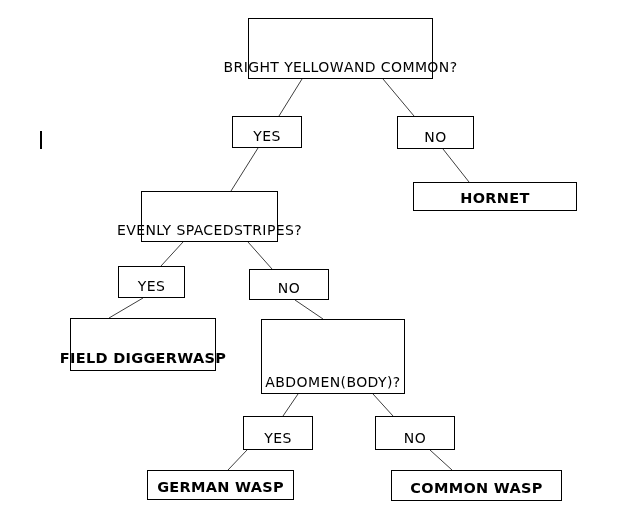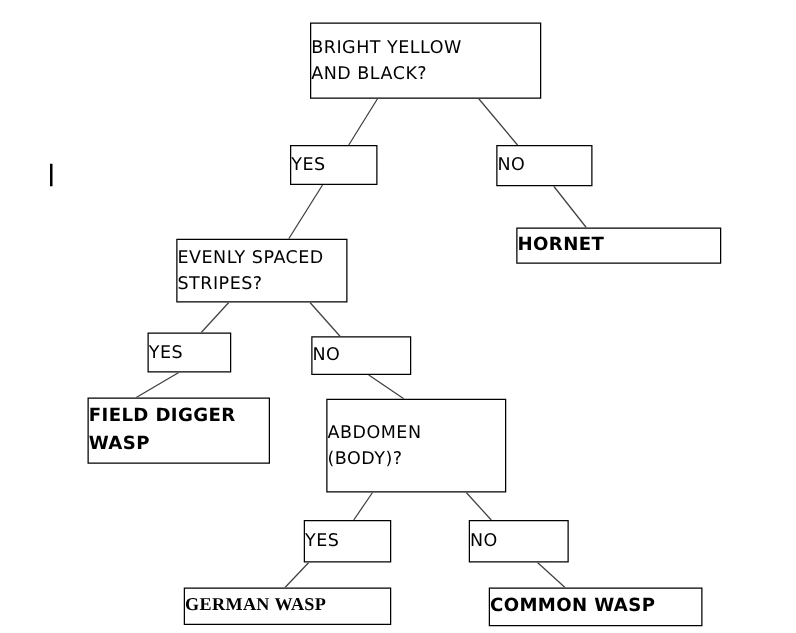--- a/index.html
+++ b/index.html
@@ -26,22 +26,22 @@
   .connectors line {
     stroke: #3f3f3f;
     stroke-width: 1;
   }
   .box {
     position: absolute;
     box-sizing: border-box;
     background: #ffffff;
     border: 1px solid #000000;
     display: flex;
-    flex-direction: column;
-    align-items: flex-start;
+    flex-direction: row;
+    align-items: flex-end;
     justify-content: center;
     text-align: center;
     font-size: 14px;
     letter-spacing: 0.4px;
     line-height: 1.5;
     white-space: nowrap;
   }
   .box.answer {
     font-weight: bold;
     font-size: 14.5px;
@@ -71,21 +71,21 @@
     <line x1="143" y1="298" x2="109" y2="318"></line>
     <line x1="295" y1="300" x2="323" y2="319"></line>
     <line x1="298" y1="394" x2="283" y2="416"></line>
     <line x1="373" y1="394" x2="393" y2="416"></line>
     <line x1="247" y1="450" x2="228" y2="470"></line>
     <line x1="430" y1="450" x2="452" y2="470"></line>
   </svg>
 
   <div class="box question" style="left:248px; top:18px; width:185px; height:61px;">
     <div>BRIGHT YELLOW</div>
-    <div>AND BLACK?</div>
+    <div>AND COMMON?</div>
   </div>
 
   <div class="box branch" style="left:232px; top:116px; width:70px; height:32px;">
     <div>YES</div>
   </div>
   <div class="box branch" style="left:397px; top:116px; width:77px; height:33px;">
     <div>NO</div>
   </div>
 
   <div class="box answer" style="left:413px; top:182px; width:164px; height:29px;">
@@ -114,21 +114,21 @@
     <div>(BODY)?</div>
   </div>
 
   <div class="box branch" style="left:243px; top:416px; width:70px; height:34px;">
     <div>YES</div>
   </div>
   <div class="box branch" style="left:375px; top:416px; width:80px; height:34px;">
     <div>NO</div>
   </div>
 
-  <div class="box answer" style="left:147px; top:470px; width:166px; height:30px;font-family:Liberation Serif, serif;">
+  <div class="box answer" style="left:147px; top:470px; width:147px; height:30px;">
     <div>GERMAN WASP</div>
   </div>
   <div class="box answer" style="left:375px; top:470px; width:171px; height:31px;margin-left:16px;">
     <div>COMMON WASP</div>
   </div>
 
   <div class="cursor-artifact"></div>
 
 </div>
 

